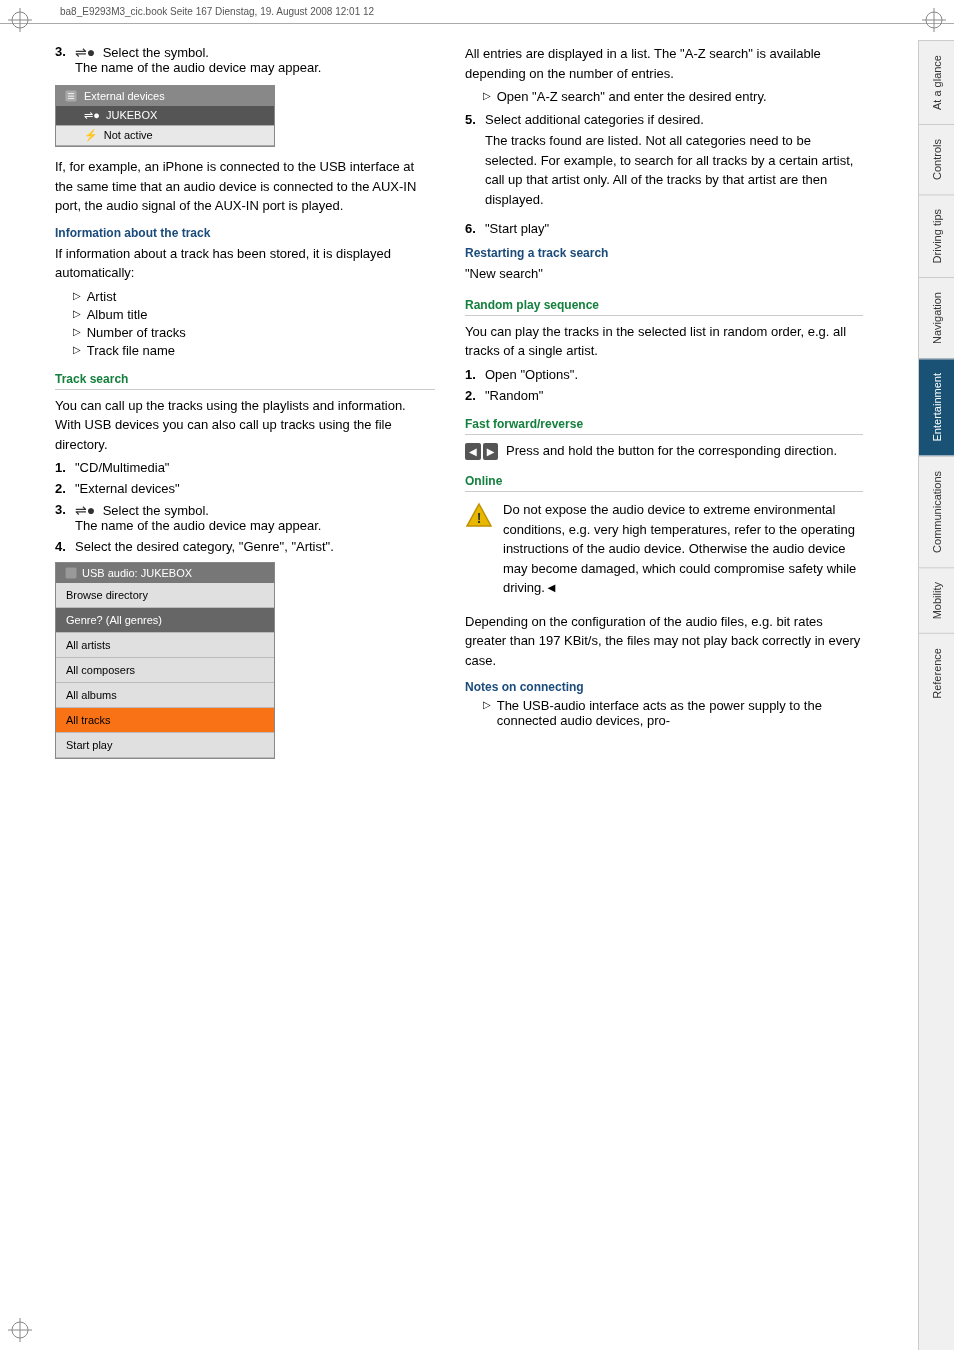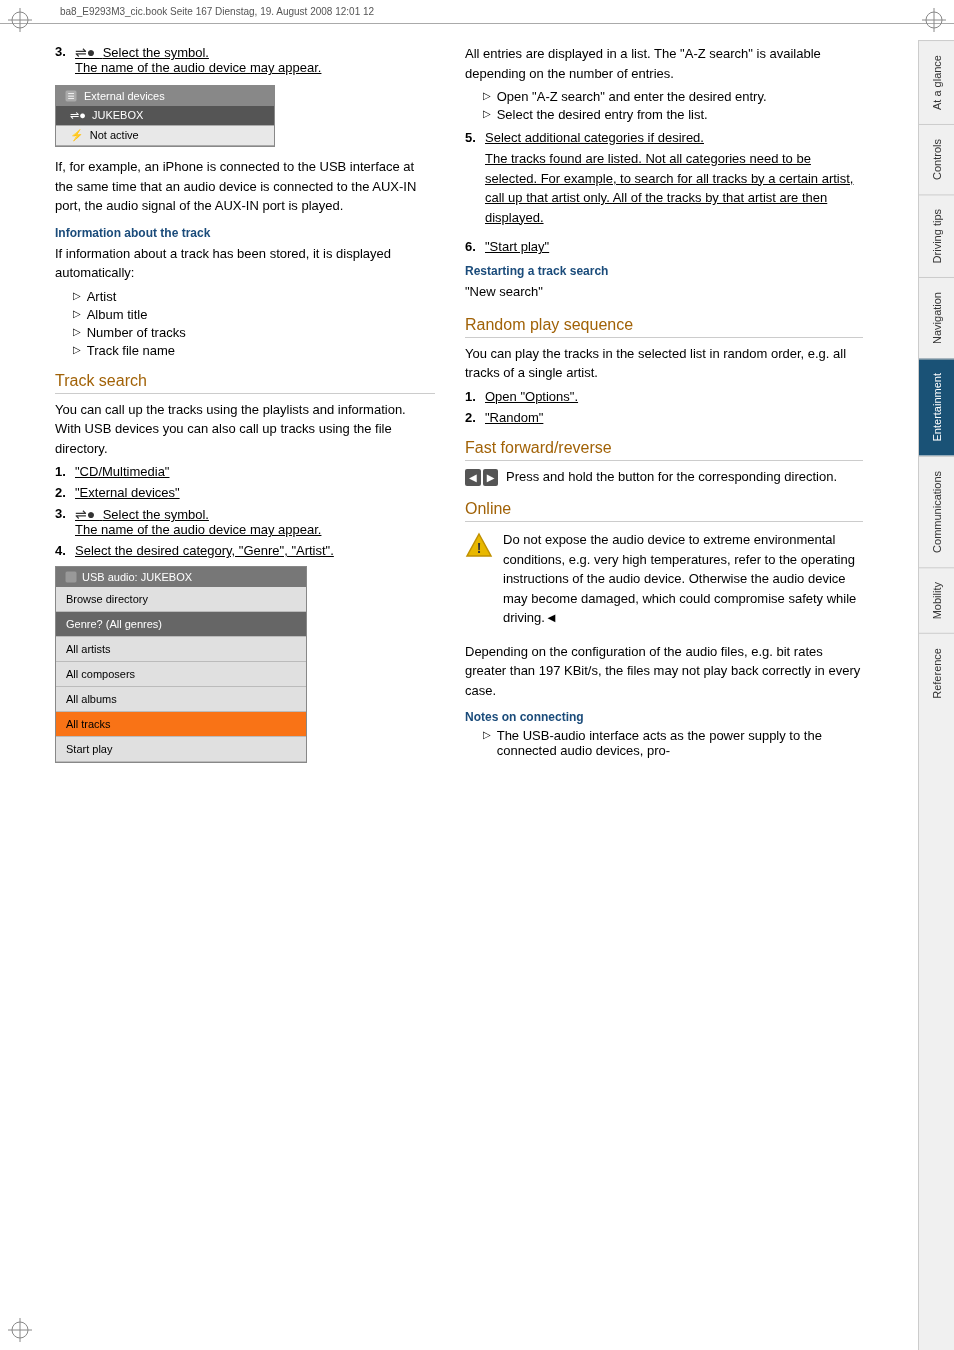--- a/index.html
+++ b/index.html
@@ -80,21 +80,20 @@
       margin-bottom: 6px;
       align-items: flex-start;
     }
     .step-num {
       font-weight: bold;
       min-width: 20px;
       color: #000;
     }
     .step-content {
       flex: 1;
-      text-decoration: underline;
     }
 
     
     .bullet-list {
       list-style: none;
       margin: 4px 0 8px 10px;
     }
     .bullet-list li {
       display: flex;
       align-items: flex-start;
@@ -105,23 +104,23 @@
       content: '▷';
       margin-right: 6px;
       font-size: 10px;
       color: #000;
       flex-shrink: 0;
       margin-top: 1px;
     }
 
     
     .section-heading {
-      font-size: 16px;
-      font-weight: normal;
-      color: #a16207;
+      font-size: 12px;
+      font-weight: bold;
+      color: #15803d;
       margin: 14px 0 6px 0;
       border-bottom: 1px solid #ccc;
       padding-bottom: 3px;
     }
     .sub-heading {
       font-size: 12px;
       font-weight: bold;
       color: #1a4b7a;
       margin: 10px 0 4px 0;
     }
@@ -153,38 +152,38 @@
       color: #fff;
       padding: 3px 8px;
       font-size: 11px;
       display: flex;
       align-items: center;
       gap: 6px;
     }
     .device-screen-item {
       background: #ddd;
       border-bottom: 1px solid #aaa;
-      padding: 3px 14px;
+      padding: 3px 28px;
       display: flex;
       align-items: center;
       gap: 6px;
     }
     .device-screen-item.selected {
       background: #555;
       color: #fff;
     }
     .device-screen-item.light {
       background: #e8e8e8;
     }
 
     
     .usb-screen {
       border: 1px solid #888;
       background: #c8c8c8;
-      width: 252px;
+      width: 220px;
       margin: 8px 0 8px 0;
       font-size: 11px;
     }
     .usb-screen-title {
       background: #777;
       color: #fff;
       padding: 3px 8px;
       display: flex;
       align-items: center;
       gap: 4px;
@@ -381,23 +380,20 @@
     </div>
 
     <div class="col-right">
 
       <p>All entries are displayed in a list. The "A-Z search" is available depending on the number of entries.</p>
 
       <ul class="bullet-list">
         <li>
             <span>Open "A-Z search" and enter the desired entry.</span>
           </li>
-        <li>
-            <span>Select the desired entry from the list.</span>
-          </li>
       </ul>
 
       <div class="step">
         <span class="step-num">5.</span>
         <div class="step-content">
           <span>Select additional categories if desired.</span>
           <p style="margin-top:4px;">The tracks found are listed. Not all categories need to be selected. For example, to search for all tracks by a certain artist, call up that artist only. All of the tracks by that artist are then displayed.</p>
         </div>
       </div>
 

